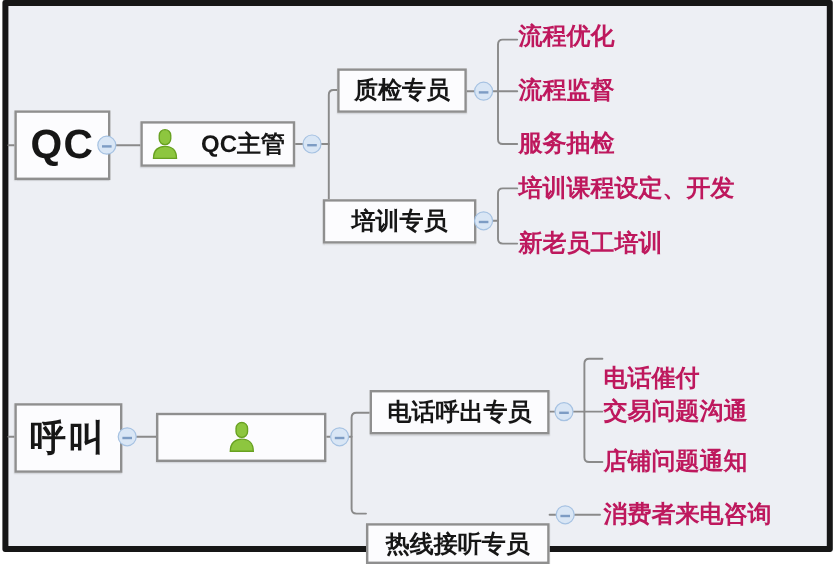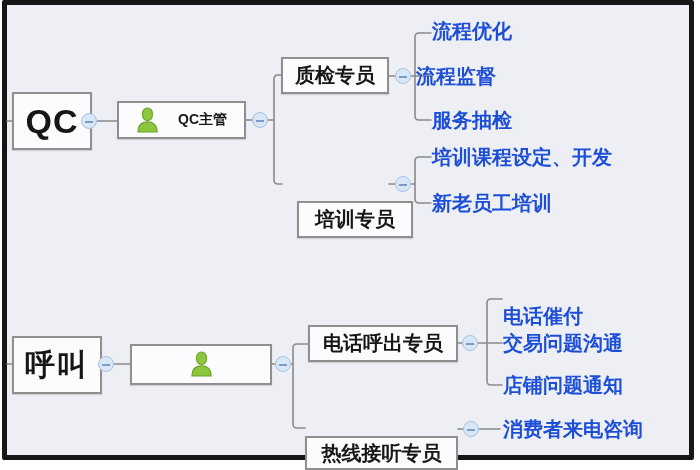--- a/index.html
+++ b/index.html
@@ -17,25 +17,25 @@
   .node{
     position:absolute;box-sizing:border-box;
     background:#fcfcfe;border:2px solid #8f8f8f;border-radius:0;
     display:flex;align-items:center;justify-content:center;
     color:#161616;white-space:nowrap;
     box-shadow:0 1px 1px rgba(0,0,0,0.12);
   }
   .node .label{font-weight:bold;}
   .root-node{font-size:34px;font-weight:bold;letter-spacing:1px;}
   .root-node-cn{font-size:30px;font-weight:bold;letter-spacing:2px;}
-  .mgr-node .label{font-size:14px;margin-left:19px;}
+  .mgr-node .label{font-size:20px;margin-left:19px;}
   .sub-node .label{font-size:20px;}
   .leaf{
     position:absolute;height:24px;line-height:24px;font-size:20px;
-    font-weight:bold;color:#1d4ed8;white-space:nowrap;
+    font-weight:bold;color:#be185d;white-space:nowrap;
   }
   .handle{
     position:absolute;width:16px;height:16px;box-sizing:border-box;
     background:#d9e6f5;border:1px solid #a6c2e2;border-radius:50%;
     cursor:pointer;
   }
   .handle::after{
     content:"";position:absolute;left:3px;right:3px;top:7px;height:1.5px;
     background:#7d9cc4;
   }
@@ -94,26 +94,26 @@
     <rect x="7" y="1" width="10" height="13" rx="5" fill="#8dc63f" stroke="#68a121" stroke-width="1.2"></rect>
     <path d="M2 26 C2 18.5 6.5 15.5 12 15.5 C17.5 15.5 22 18.5 22 26 Z" fill="#8dc63f" stroke="#68a121" stroke-width="1.2"></path>
   </svg>
   <span class="label">QC主管</span>
 </div>
 
 <div class="node sub-node" style="left:281px;top:57px;width:108px;height:37px;">
   <span class="label">质检专员</span>
 </div>
 
-<div class="node sub-node" style="left:297px;top:166px;width:116px;height:37px;margin-top:35px;">
+<div class="node sub-node" style="left:269px;top:166px;width:128px;height:37px;">
   <span class="label">培训专员</span>
 </div>
 
 <div class="leaf" style="left:432px;top:19px;">流程优化</div>
-<div class="leaf" style="left:416px;top:64px;text-align:right;">流程监督</div>
+<div class="leaf" style="left:432px;top:64px;text-align:right;">流程监督</div>
 <div class="leaf" style="left:432px;top:108px;">服务抽检</div>
 <div class="leaf" style="left:432px;top:145px;">培训课程设定、开发</div>
 <div class="leaf" style="left:432px;top:191px;">新老员工培训</div>
 
 <div class="node root-node-cn" style="left:12px;top:336px;width:90px;height:58px;">
   <span class="label">呼叫</span>
 </div>
 
 <div class="node mgr-node" style="left:130px;top:344px;width:142px;height:41px;">
   <svg class="person" viewBox="0 0 24 28">

